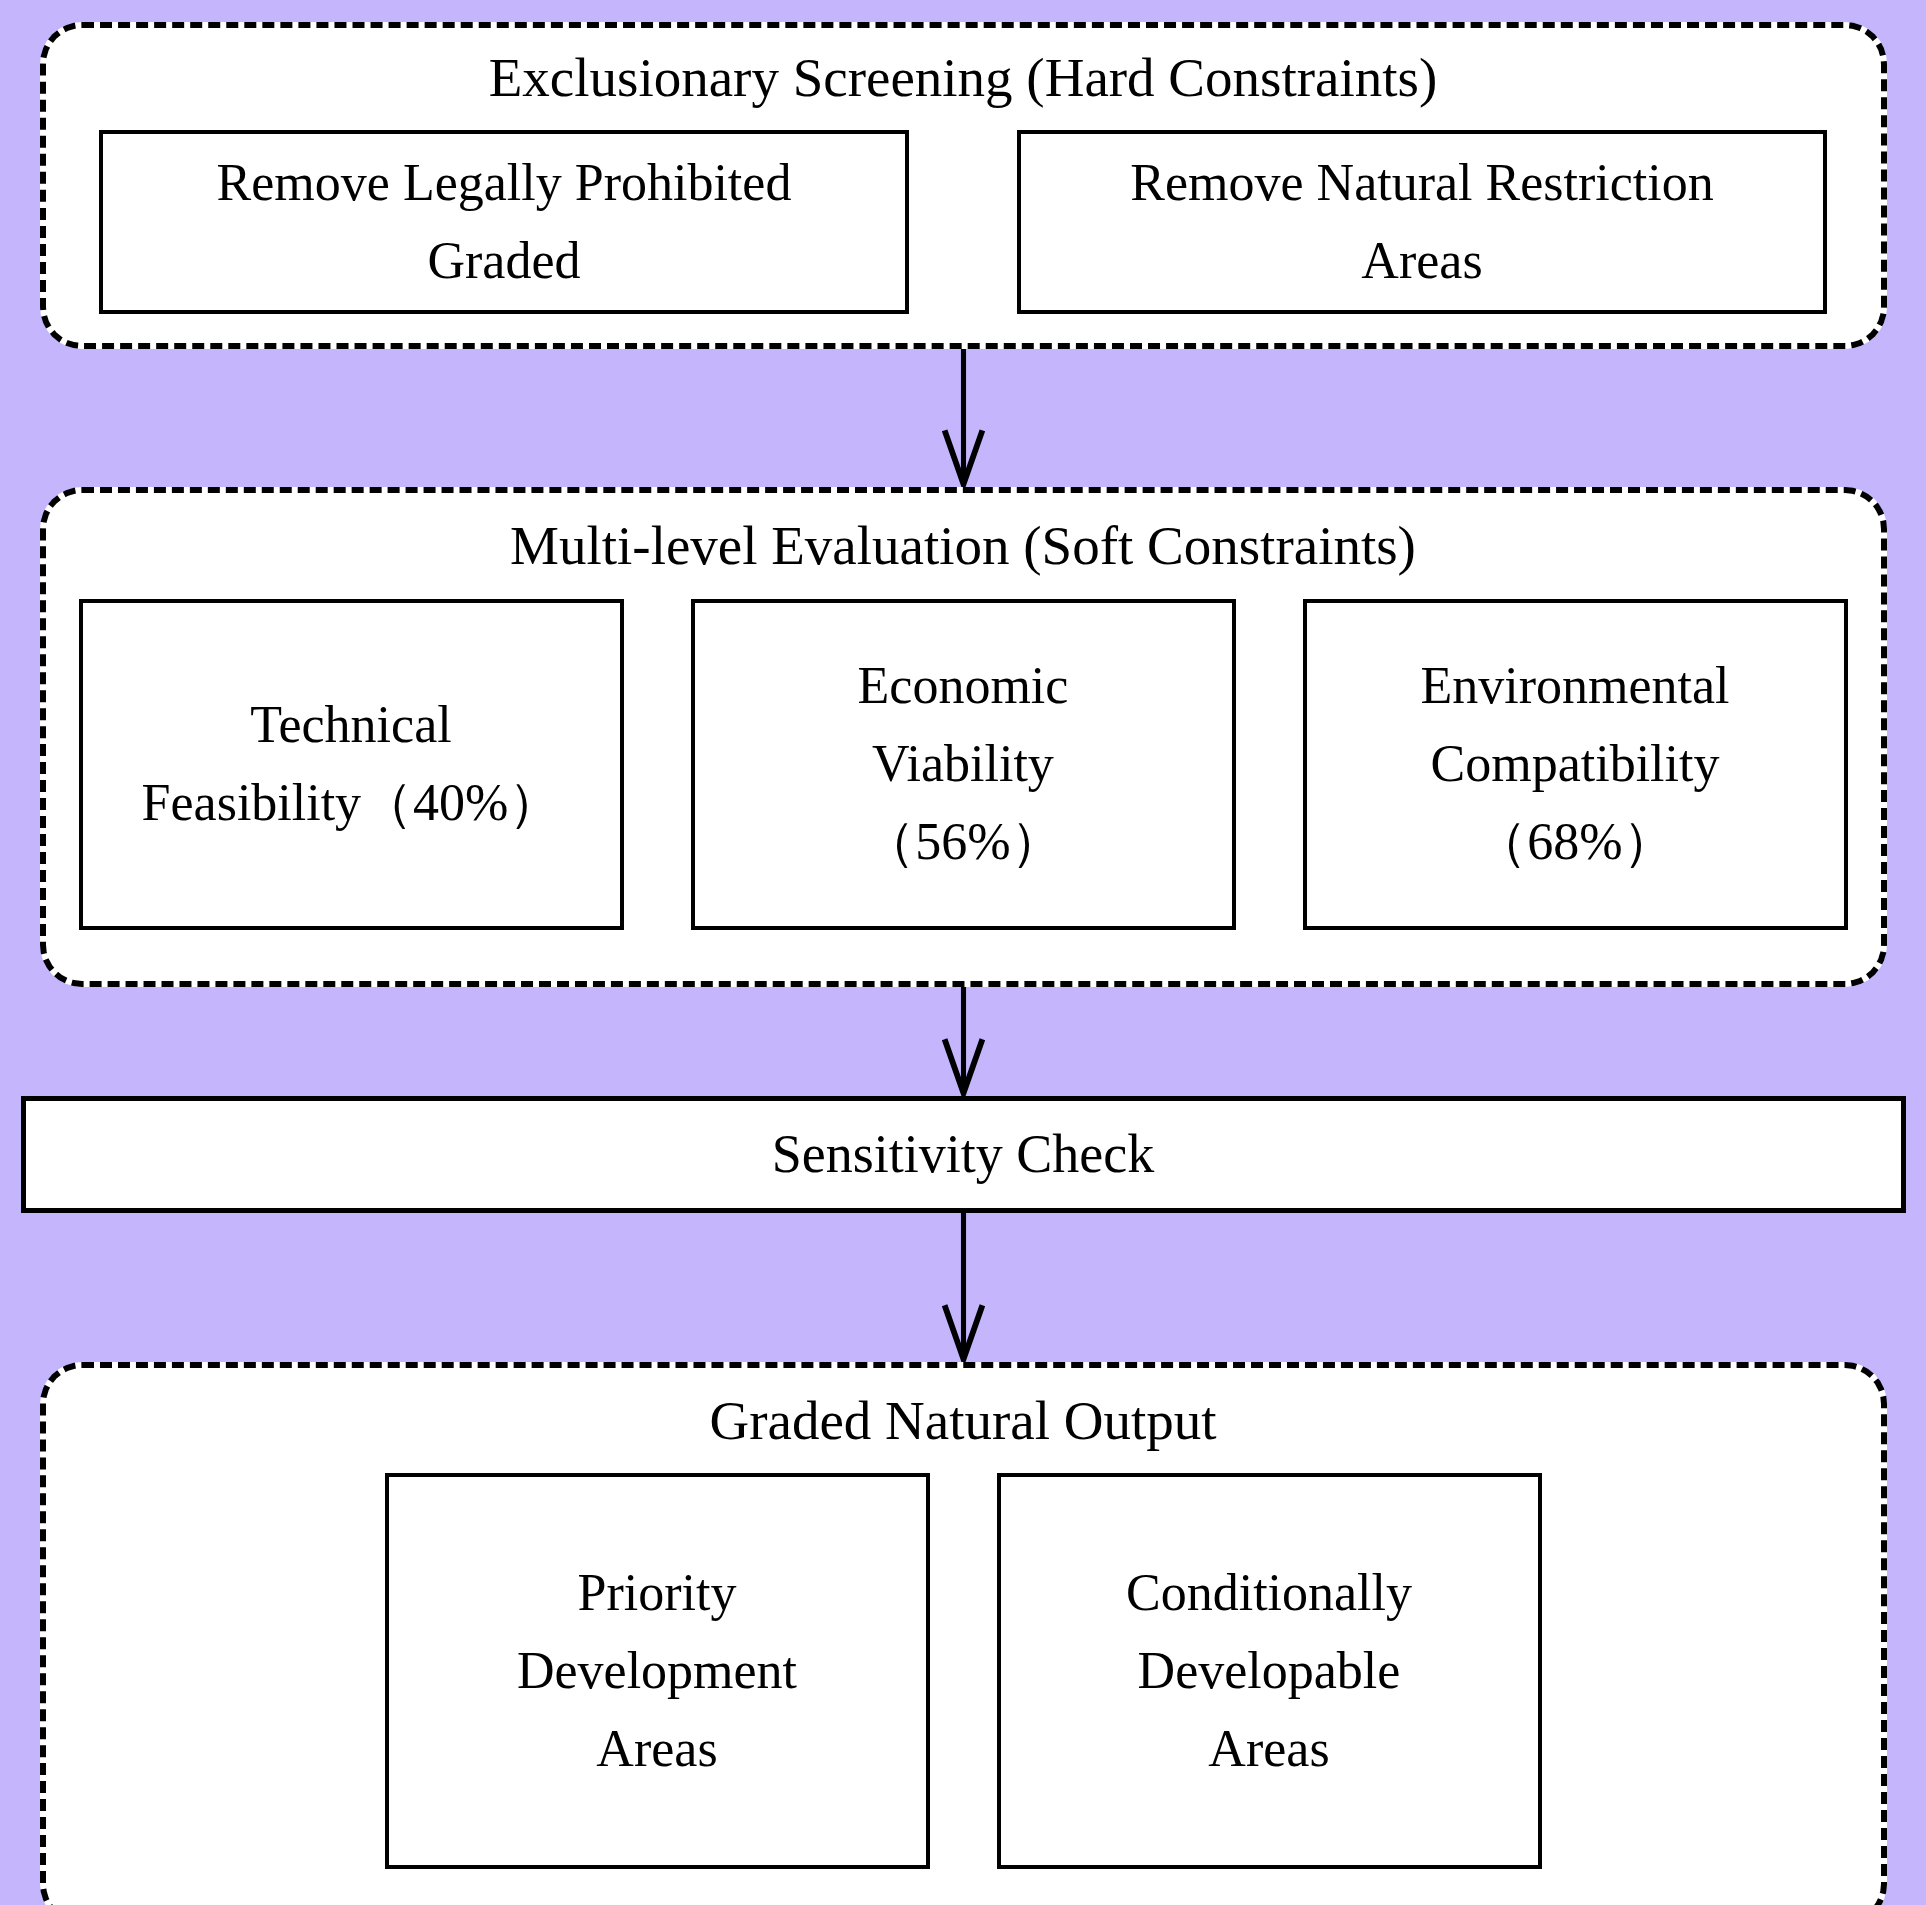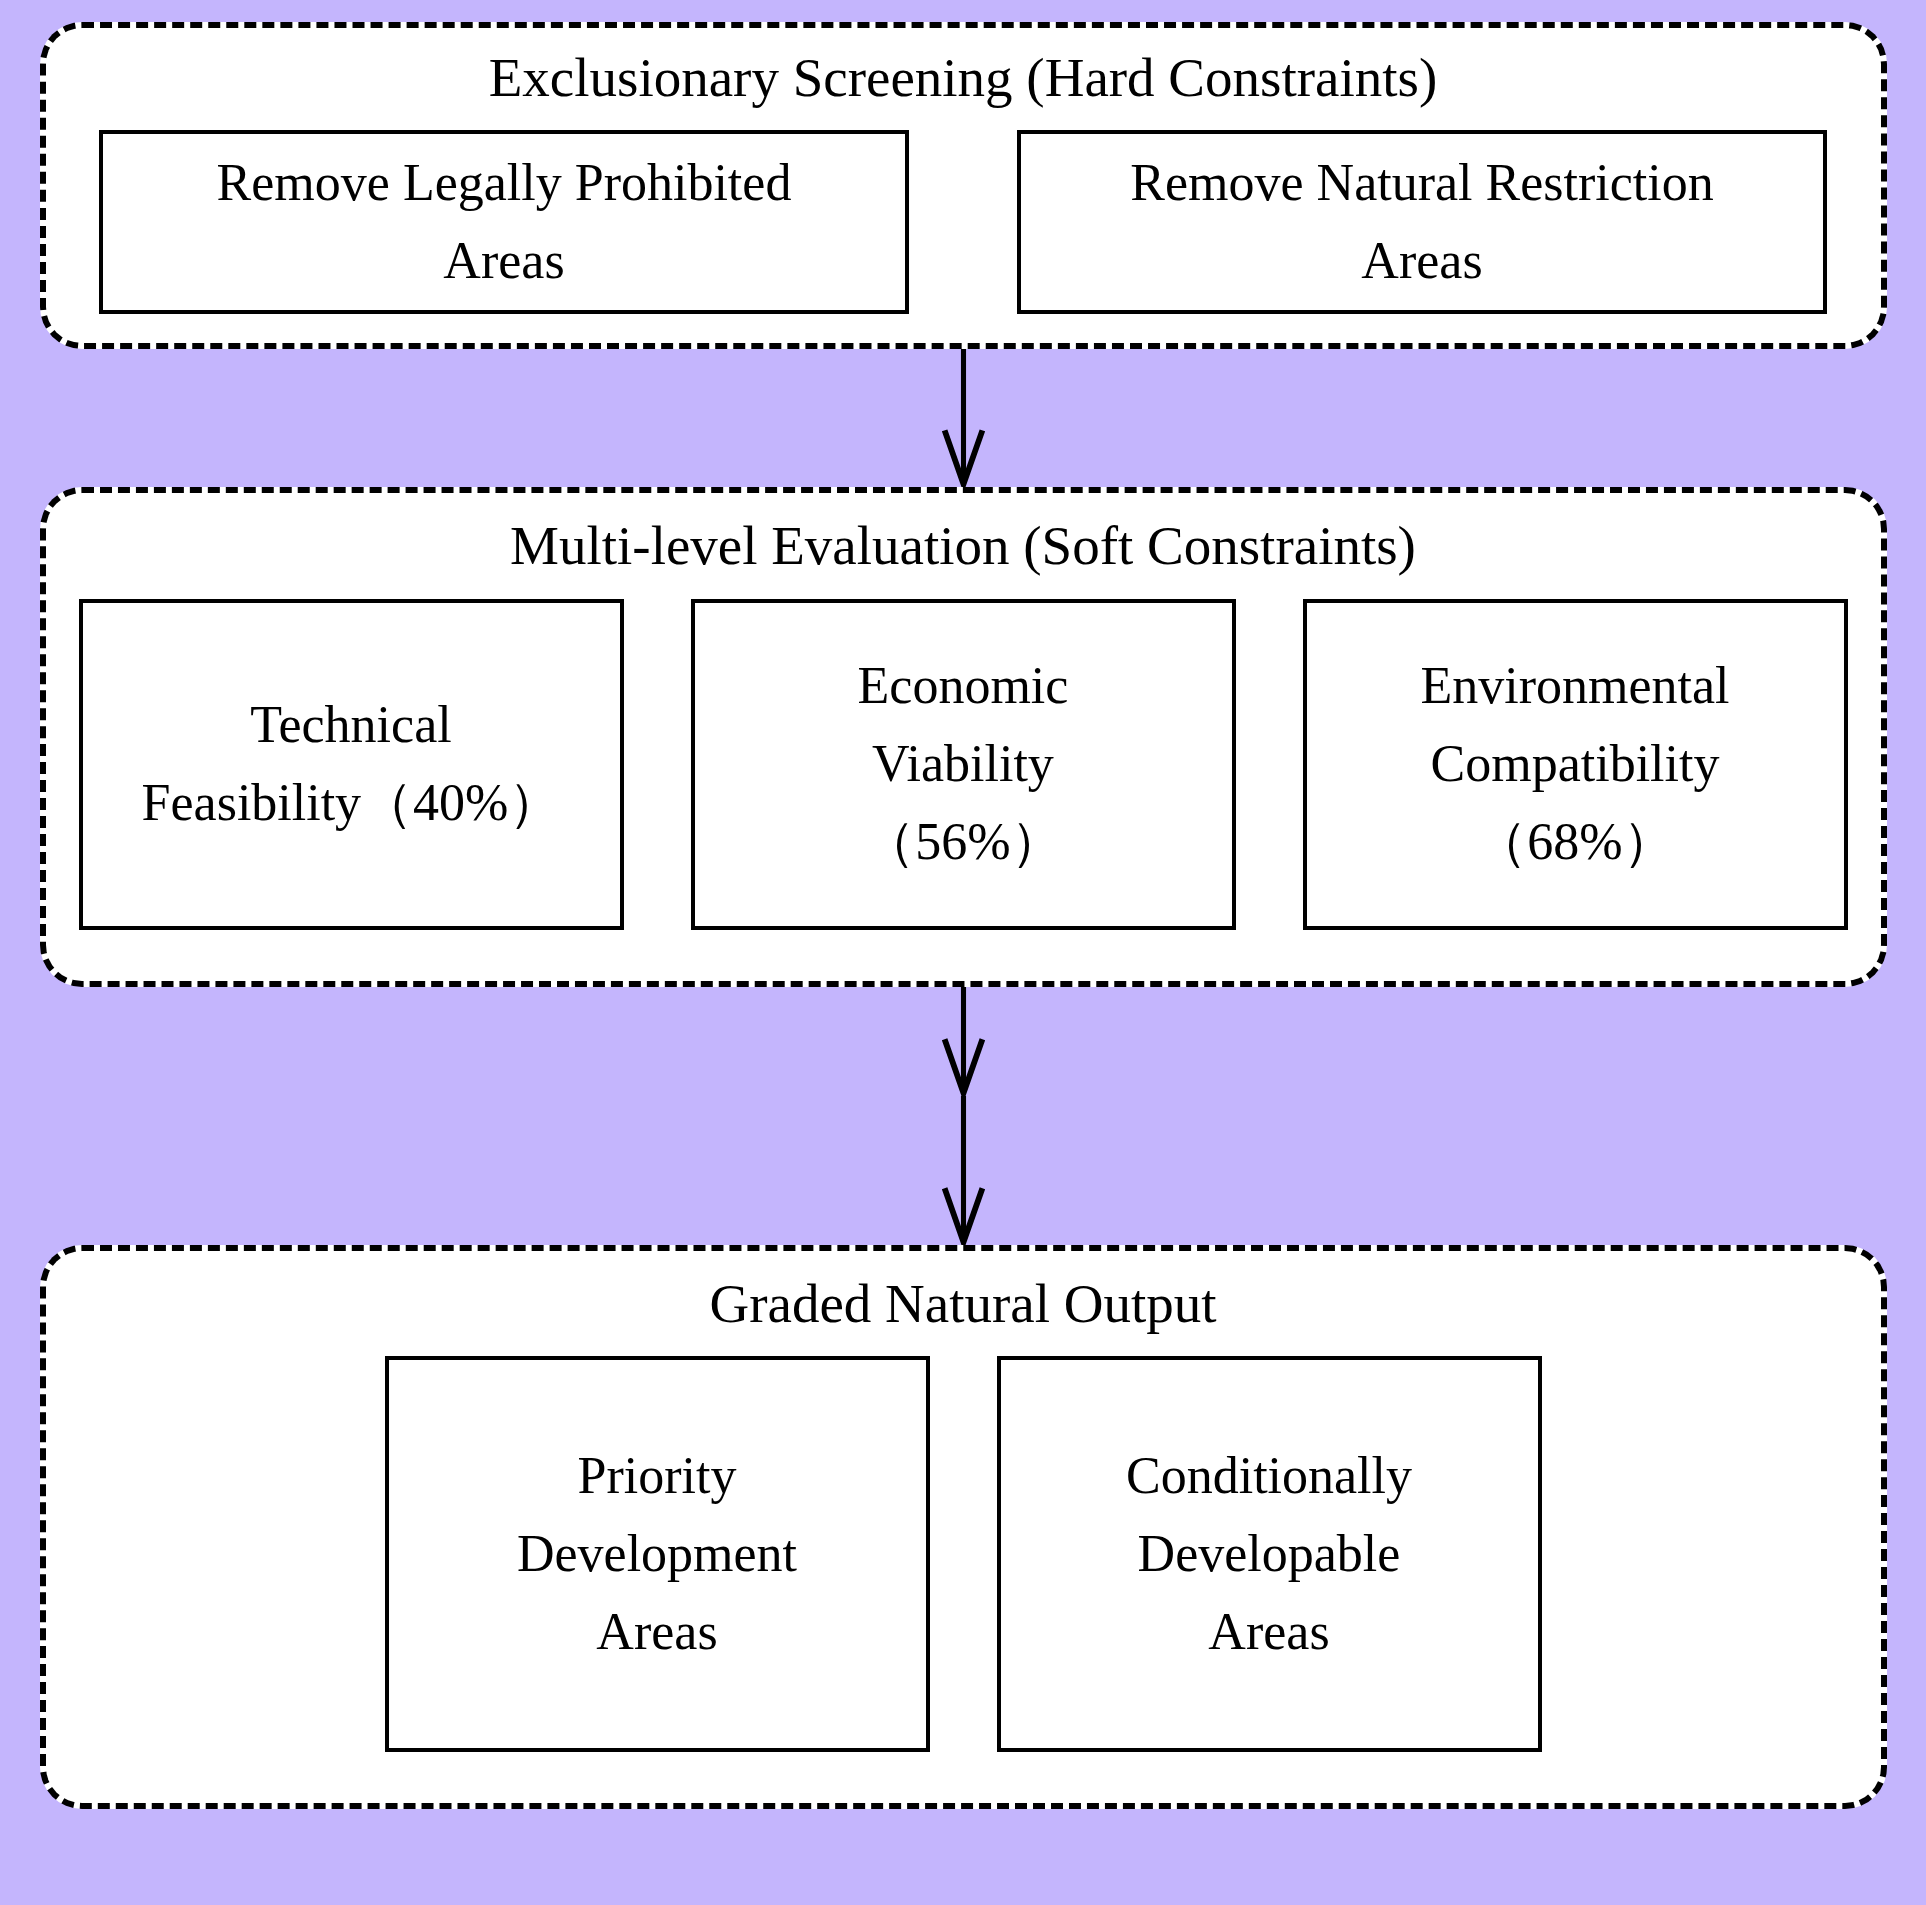--- a/index.html
+++ b/index.html
@@ -83,21 +83,21 @@
 </style>
 </head>
 <body>
 
 <div class="canvas">
 
   <section class="dashed-group group-screening">
     <h2 class="group-title">Exclusionary Screening (Hard Constraints)</h2>
     <div class="row row-2">
       <div class="box box-wide">Remove Legally Prohibited
-Areas</div>
+Graded</div>
       <div class="box box-wide">Remove Natural Restriction
 Areas</div>
     </div>
   </section>
 
   <svg class="arrow" width="47" height="138" viewBox="0 0 64 190" xmlns="http://www.w3.org/2000/svg">
     <line x1="32" y1="0" x2="32" y2="182" stroke="#000000" stroke-width="7"></line>
     <polyline points="6,112 32,186 58,112" fill="none" stroke="#000000" stroke-width="8"></polyline>
   </svg>
 
@@ -113,20 +113,21 @@
 Compatibility
 （68%）</div>
     </div>
   </section>
 
   <svg class="arrow" width="47" height="109" viewBox="0 0 64 150" xmlns="http://www.w3.org/2000/svg">
     <line x1="32" y1="0" x2="32" y2="142" stroke="#000000" stroke-width="7"></line>
     <polyline points="6,72 32,146 58,72" fill="none" stroke="#000000" stroke-width="8"></polyline>
   </svg>
 
+  <div class="sens-box">Sensitivity Check</div>
 
   <svg class="arrow" width="47" height="149" viewBox="0 0 64 205" xmlns="http://www.w3.org/2000/svg">
     <line x1="32" y1="0" x2="32" y2="197" stroke="#000000" stroke-width="7"></line>
     <polyline points="6,127 32,201 58,127" fill="none" stroke="#000000" stroke-width="8"></polyline>
   </svg>
 
   <section class="dashed-group group-output">
     <h2 class="group-title">Graded Natural Output</h2>
     <div class="row row-3">
       <div class="box">Priority

